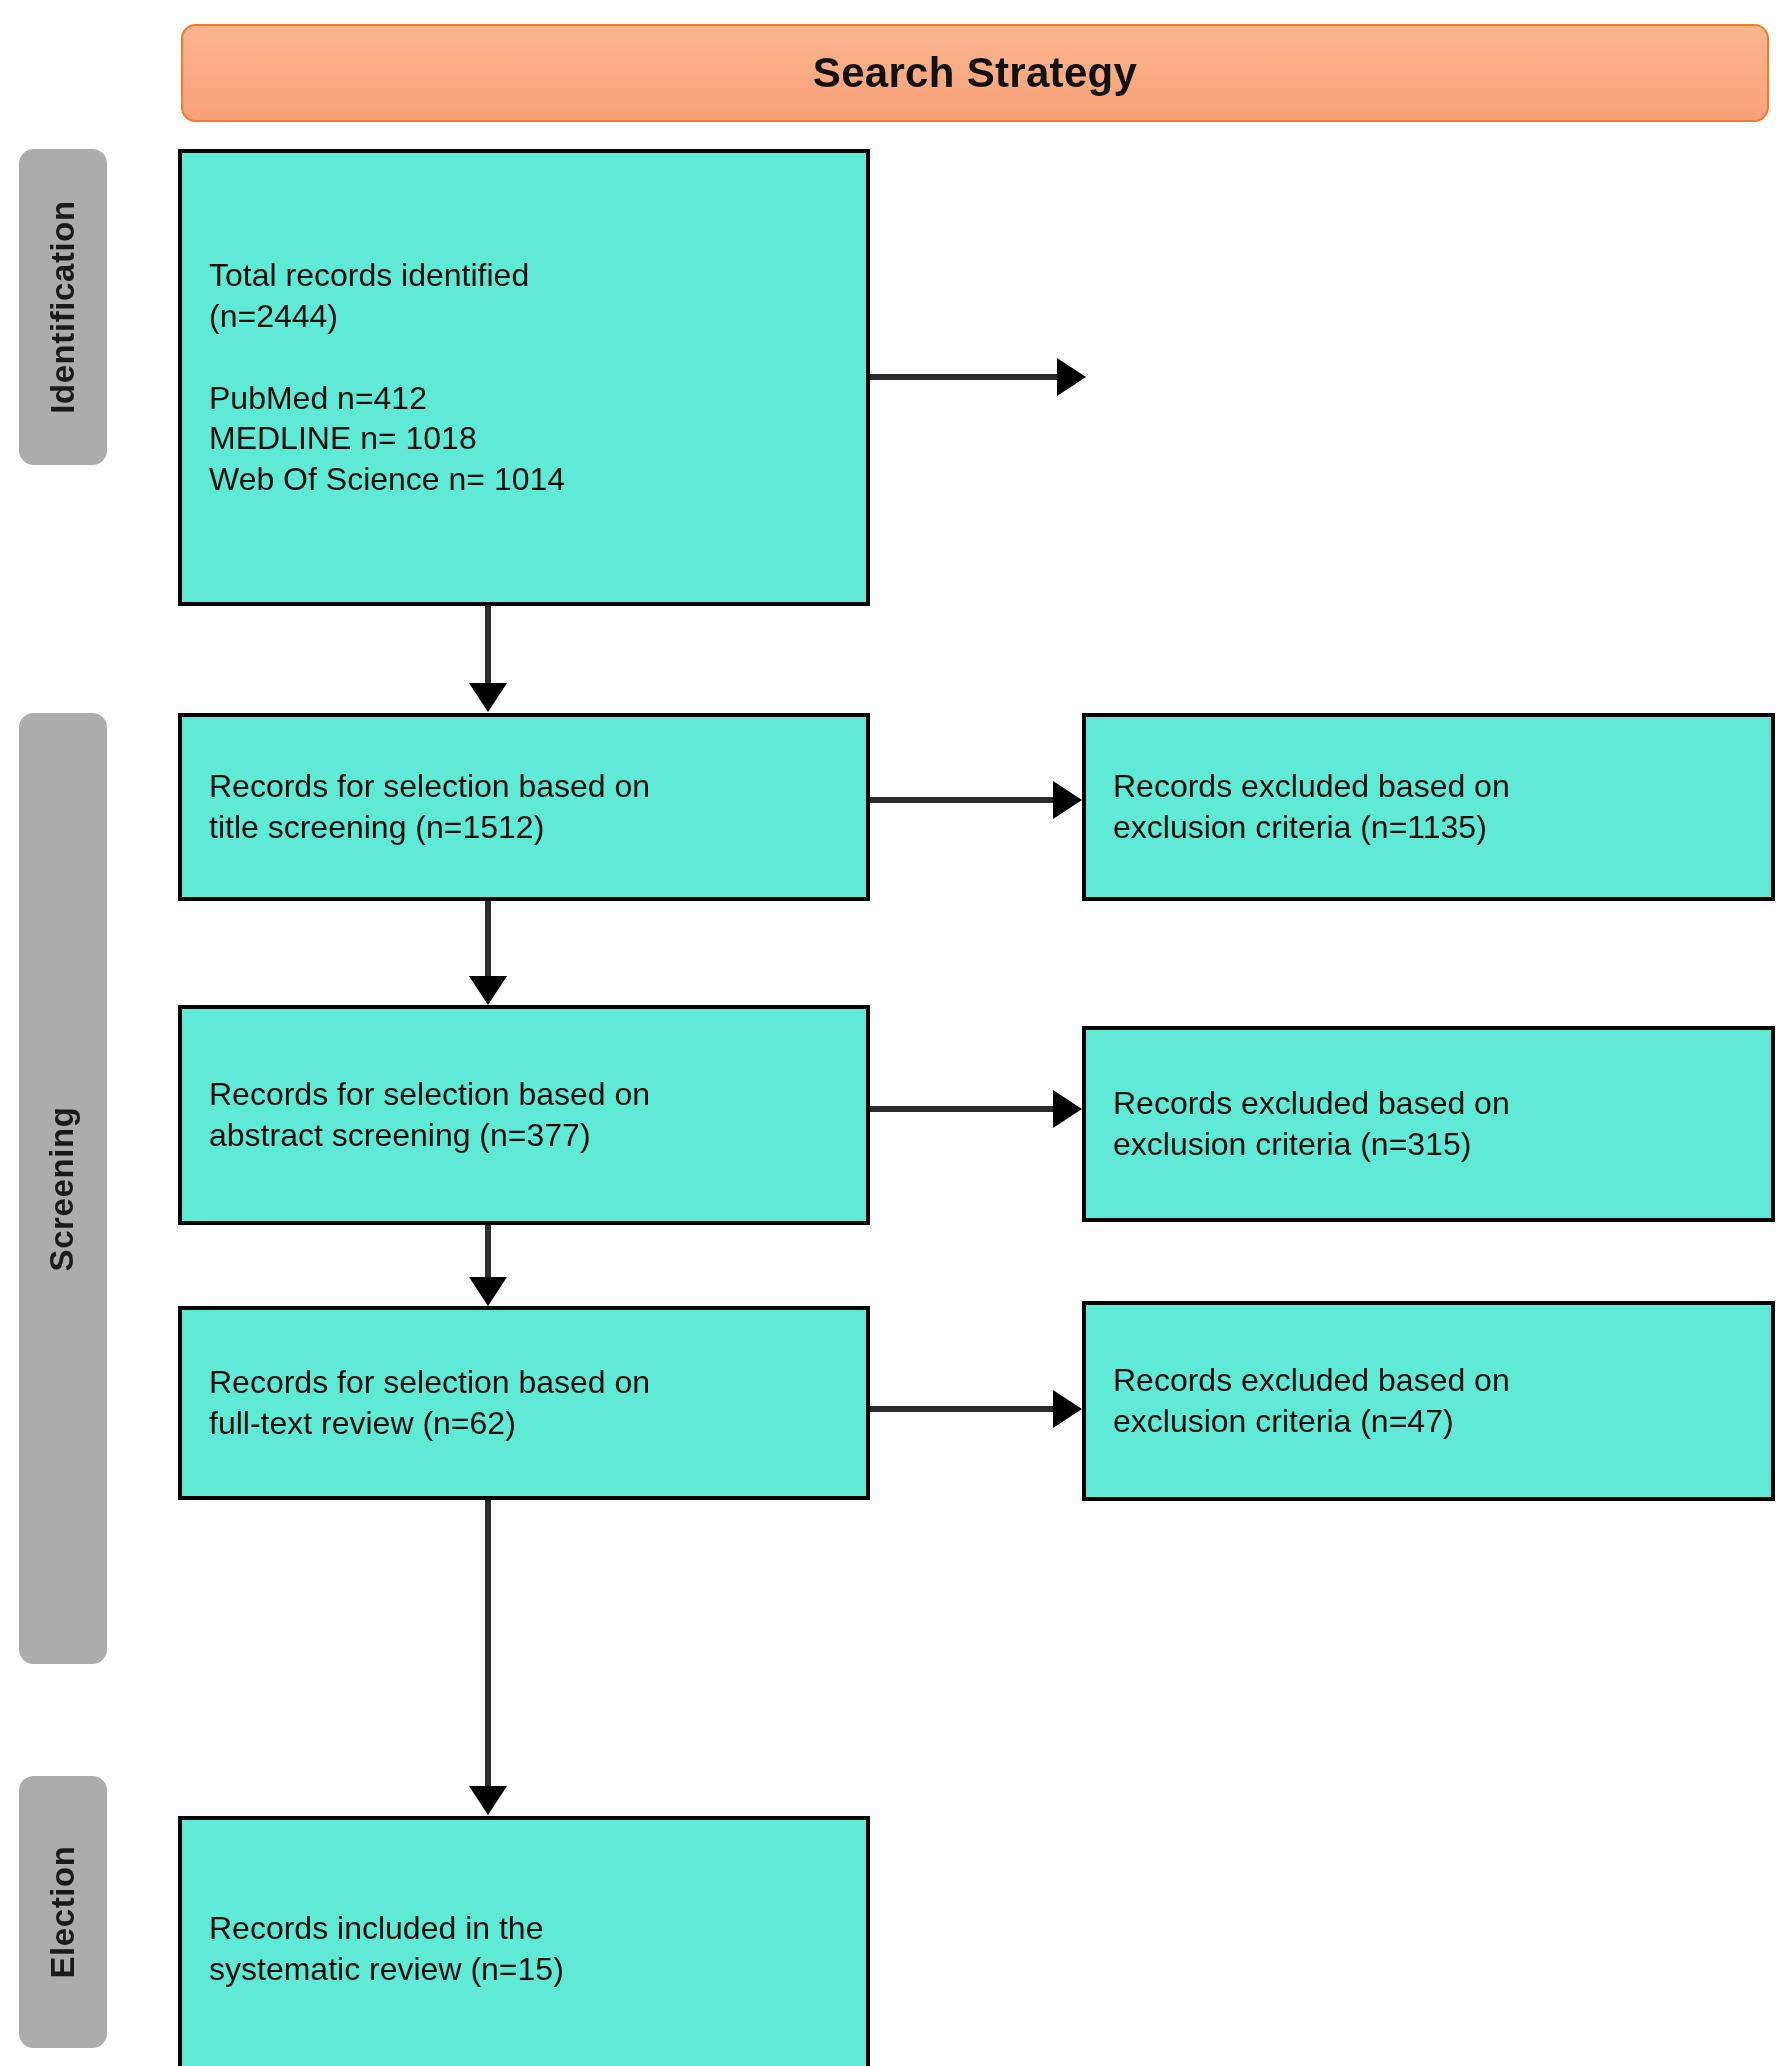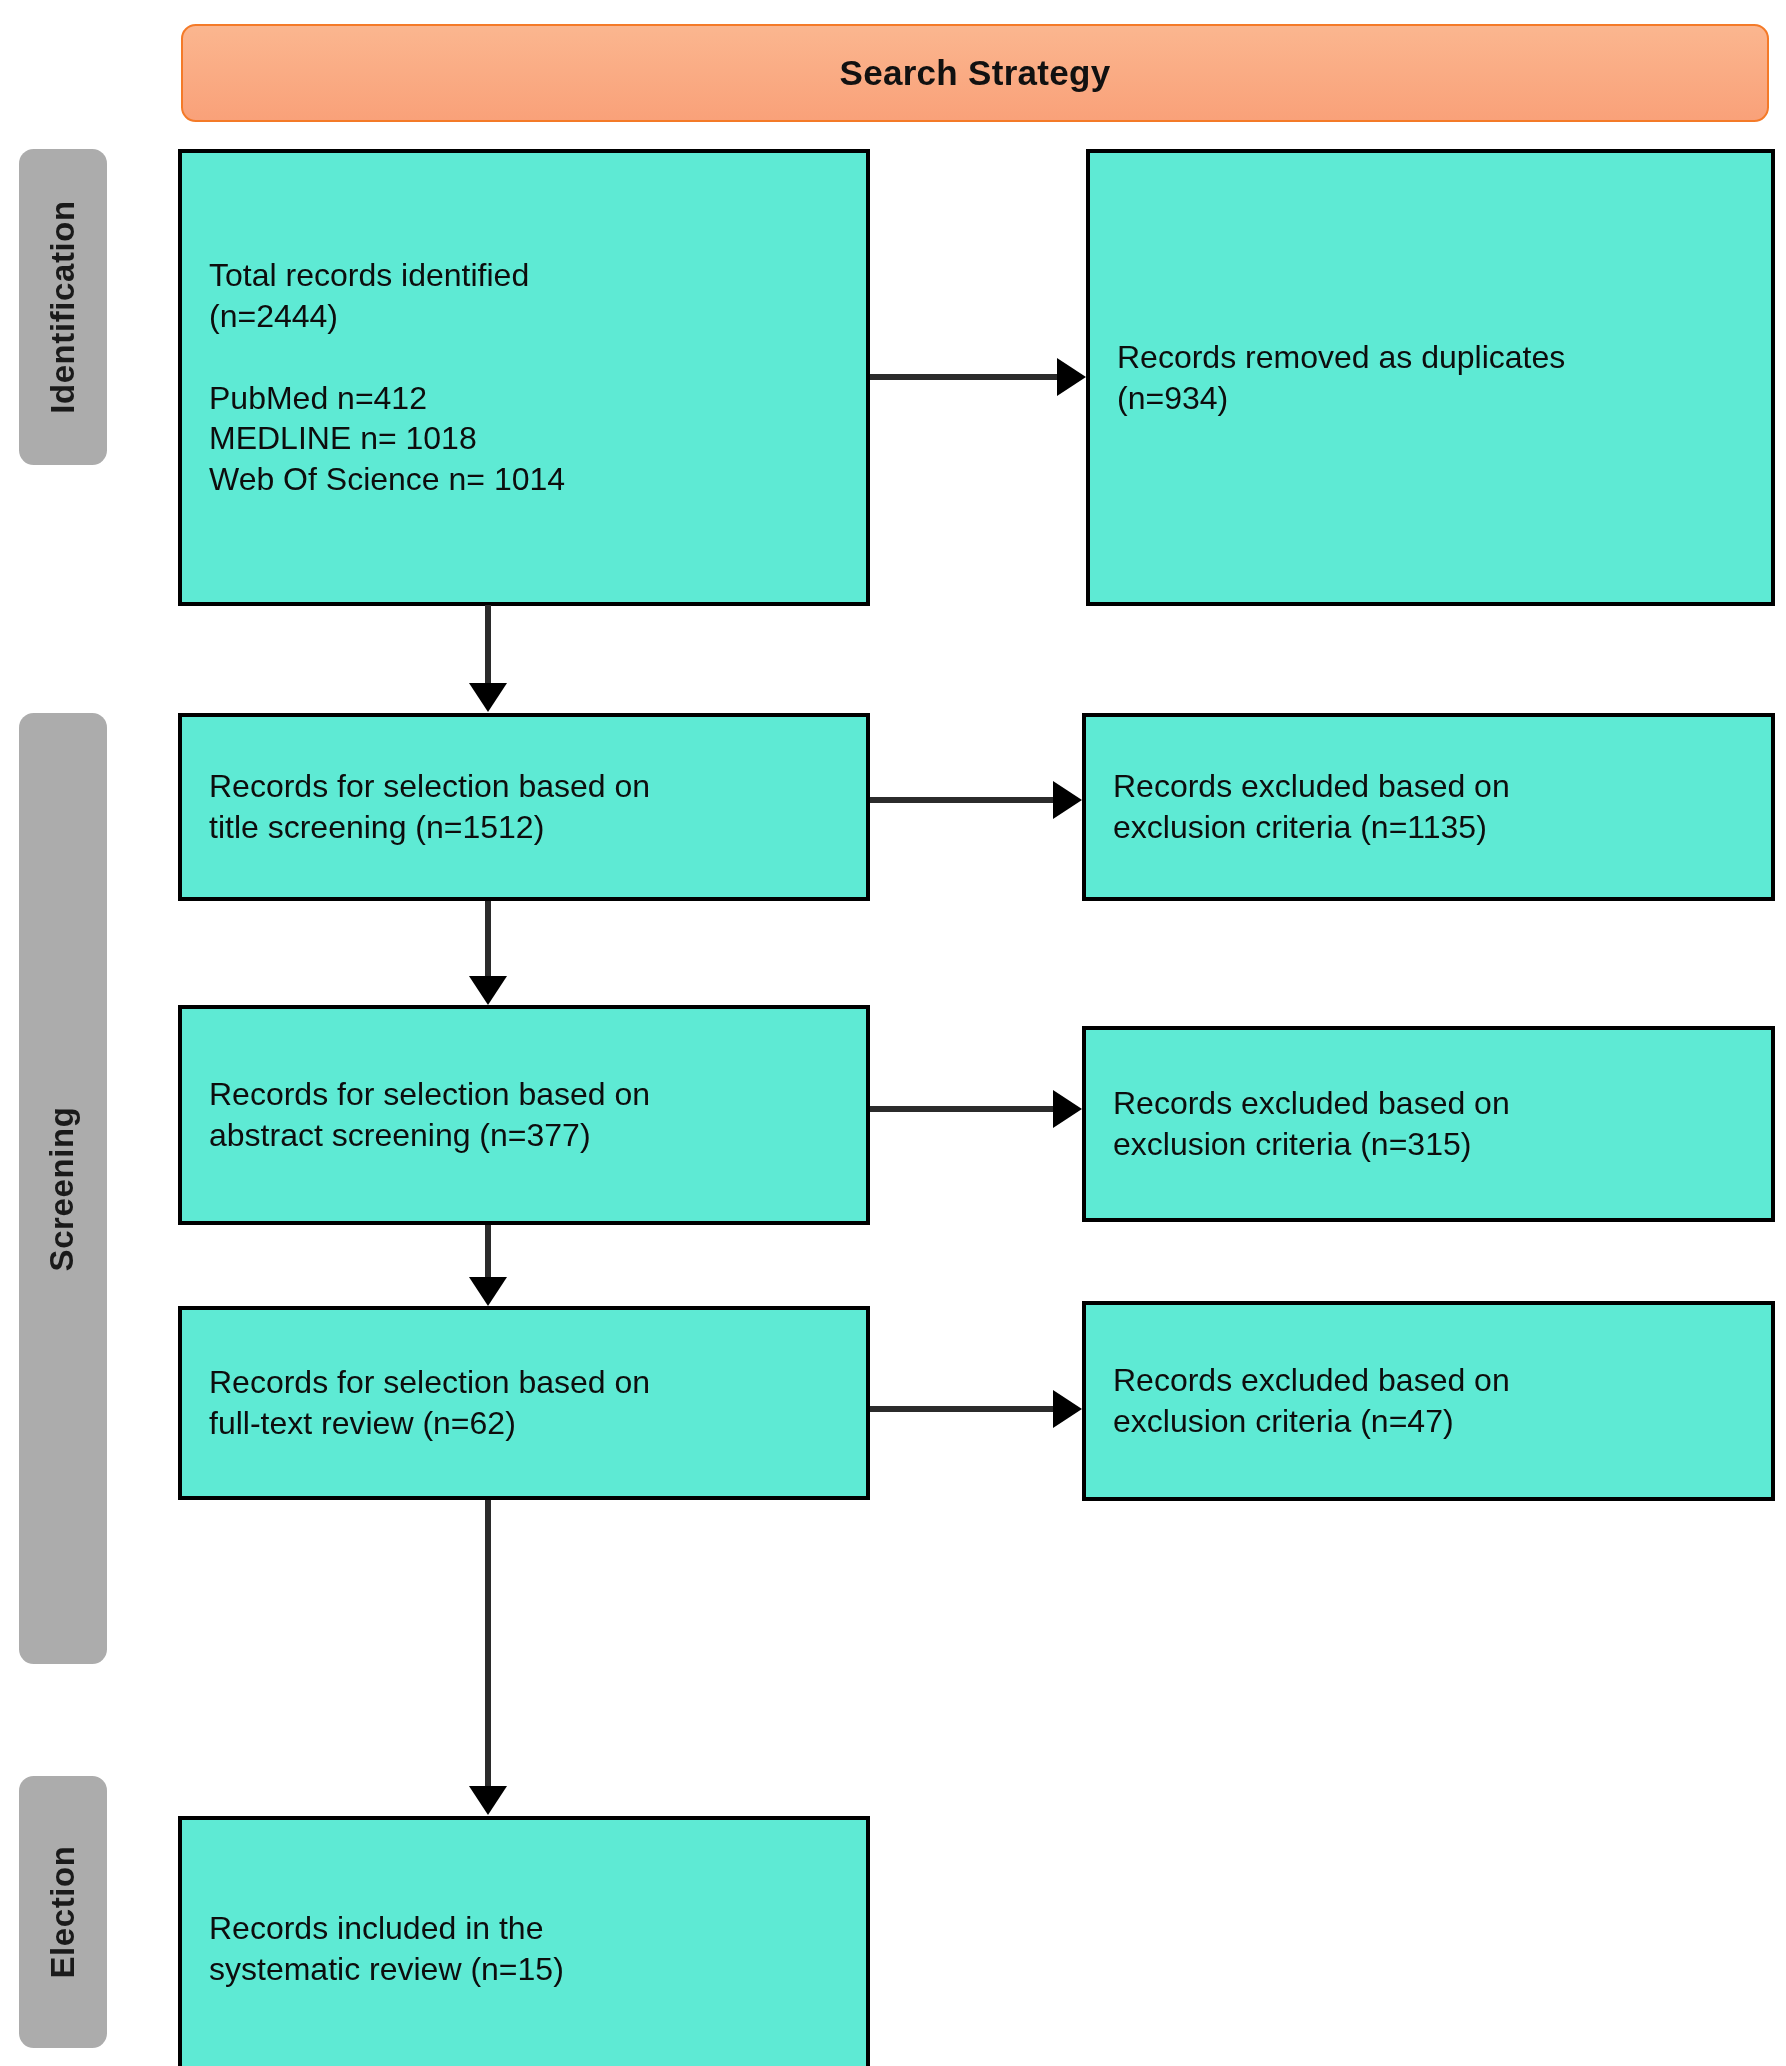--- a/index.html
+++ b/index.html
@@ -30,21 +30,21 @@
     height: 98px;
     background: linear-gradient(180deg, #fbb68f 0%, #f9a179 100%);
     border: 2.8px solid #f47a28;
     border-radius: 14.7px;
     box-sizing: border-box;
     display: flex;
     align-items: center;
     justify-content: center;
   }
   .banner-title {
-    font-size: 35px;
+    font-size: 42px;
     font-weight: bold;
     letter-spacing: 0.3px;
     color: #111111;
     text-align: center;
   }
 
   
   .stagebar {
     position: absolute;
     left: 18.6px;
@@ -147,24 +147,20 @@
 
   <div class="fbox" style="left:178px; top:149px; width:692px; height:457px;">
     <div class="fbox-text">Total records identified
 (n=2444)
 
 PubMed n=412
 MEDLINE n= 1018
 Web Of Science n= 1014</div>
   </div>
 
-  <div class="fbox" style="left:1086px; top:149px; width:689px; height:457px;">
-    <div class="fbox-text">Records removed as duplicates
-(n=934)</div>
-  </div>
 
   <div class="arrow-h" style="left:870px; top:377px; width:216px;">
     <div class="shaft" style="width:187px;"></div>
     <div class="head" style="left:187px;"></div>
   </div>
 
   <div class="arrow-v" style="left:488px; top:605px; height:108px;">
     <div class="shaft" style="height:78px;"></div>
     <div class="head" style="top:78px;"></div>
   </div>

